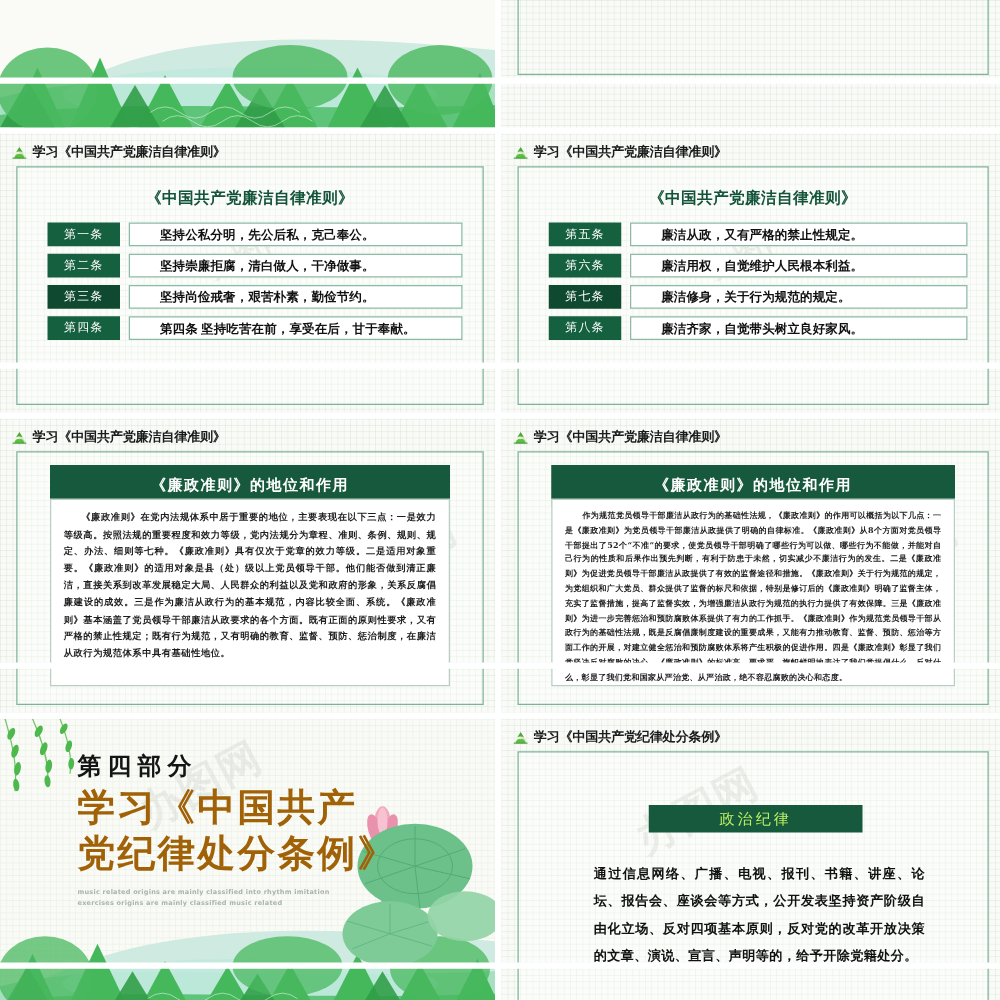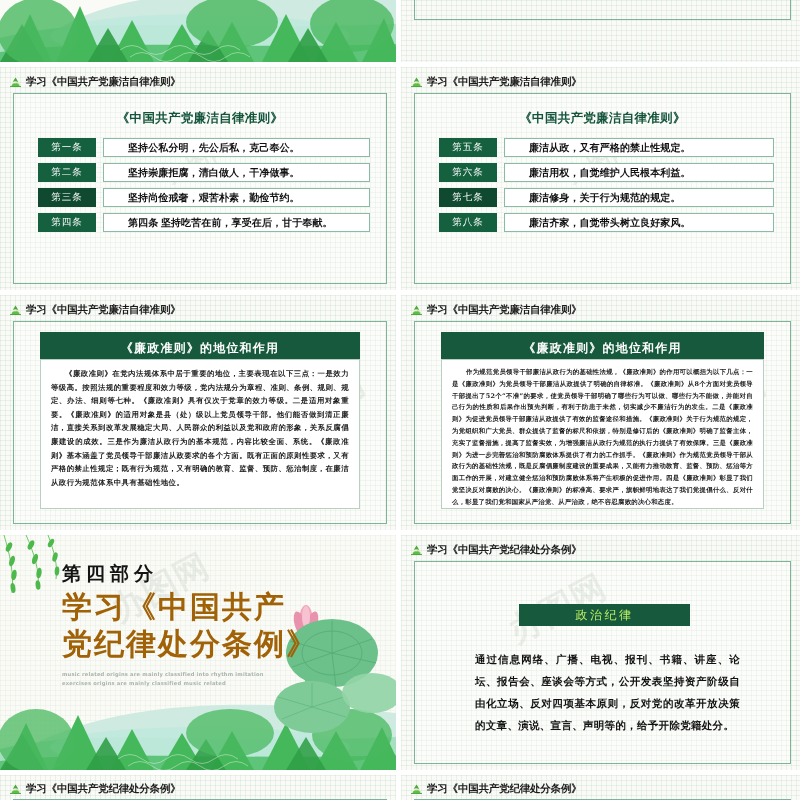--- a/index.html
+++ b/index.html
@@ -13,20 +13,21 @@
   .grid{
     position:relative;width:800px;height:800px;
     background:#ffffff;
   }
   
   .slide{
     position:absolute;
     background:#fbfcfa;
     overflow:hidden;
     box-sizing:border-box;
+    margin-top:40px;
   }
   .slide.gridpaper{
     background-color:#fafbf8;
     background-image:
       linear-gradient(rgba(120,170,120,.13) 1px, transparent 1px),
       linear-gradient(90deg, rgba(120,170,120,.13) 1px, transparent 1px);
     background-size:5px 5px;
   }
   .sep-h{position:absolute;left:0;width:800px;height:3px;background:#ffffff;}
   .sep-v{position:absolute;top:0;width:5px;height:800px;background:#ffffff;}

